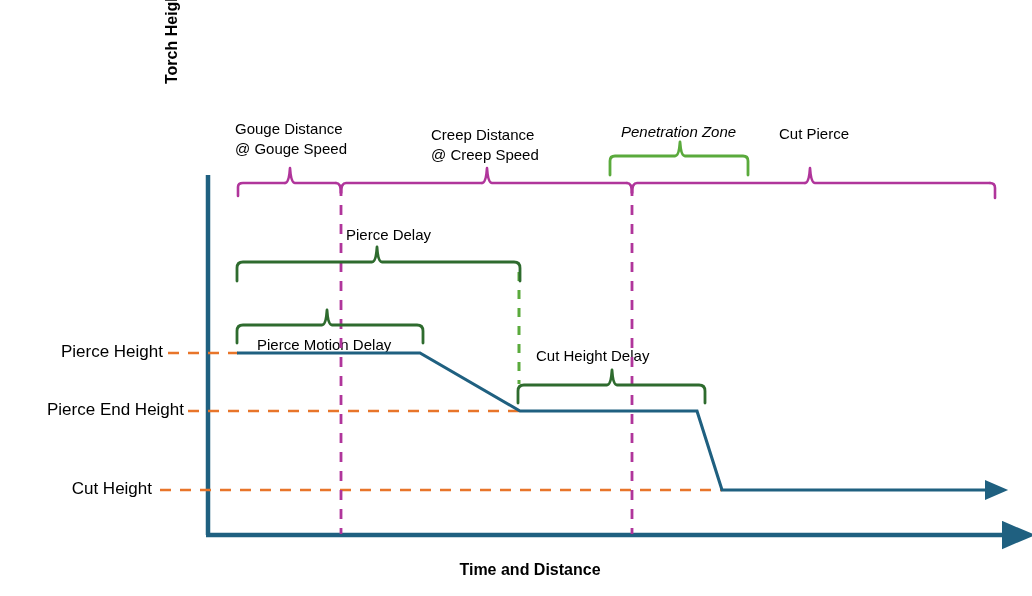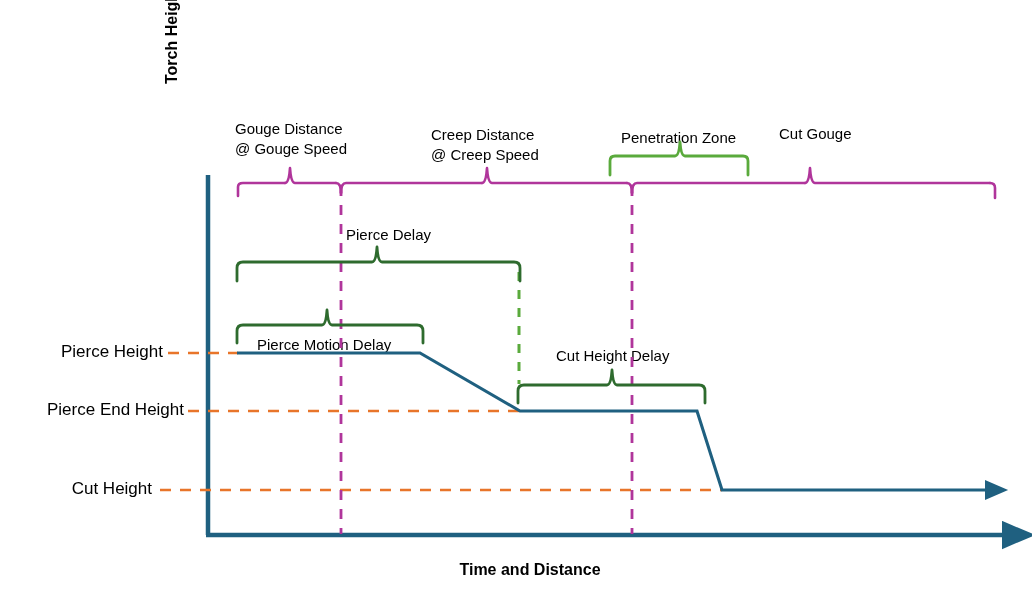--- a/index.html
+++ b/index.html
@@ -42,27 +42,27 @@
   <div class="axis-tick-label" style="left:0px;top:342px;width:155px;">Pierce Height</div>
   <div class="axis-tick-label" style="left:0px;top:479px;width:144px;">Cut Height</div>
   <div class="axis-tick-label" style="left:0px;top:400px;width:176px;">Pierce End Height</div>
 
   <div class="brace-label" style="left:235px;top:119px;">Gouge Distance</div>
   <div class="brace-label" style="left:235px;top:139px;">@ Gouge Speed</div>
 
   <div class="brace-label" style="left:431px;top:125px;">Creep Distance</div>
   <div class="brace-label" style="left:431px;top:145px;">@ Creep Speed</div>
 
-  <div class="brace-label" style="left:779px;top:124px;">Cut Gouge</div>
+  <div class="brace-label" style="left:779px;top:124px;">Cut Pierce</div>
 
-  <div class="brace-label" style="left:621px;top:128px;">Penetration Zone</div>
+  <div class="brace-label" style="left:621px;top:122px;font-style:italic;">Penetration Zone</div>
 
   <div class="brace-label" style="left:346px;top:225px;">Pierce Delay</div>
   <div class="brace-label" style="left:257px;top:287px;margin-top:48px;">Pierce Motion Delay</div>
-  <div class="brace-label" style="left:556px;top:346px;">Cut Height Delay</div>
+  <div class="brace-label" style="left:536px;top:346px;">Cut Height Delay</div>
 
   <svg id="diagram" viewBox="0 0 1032 596">
     <defs>
       <marker id="arrow-axis" markerWidth="9" markerHeight="9" refX="1" refY="3.2" orient="auto" markerUnits="strokeWidth">
         <path d="M0,0 L7.5,3.2 L0,6.4 z" fill="#1f6080"></path>
       </marker>
       <marker id="arrow-signal" markerWidth="9" markerHeight="9" refX="1" refY="3.2" orient="auto" markerUnits="strokeWidth">
         <path d="M0,0 L7.5,3.2 L0,6.4 z" fill="#1f6080"></path>
       </marker>
     </defs>

